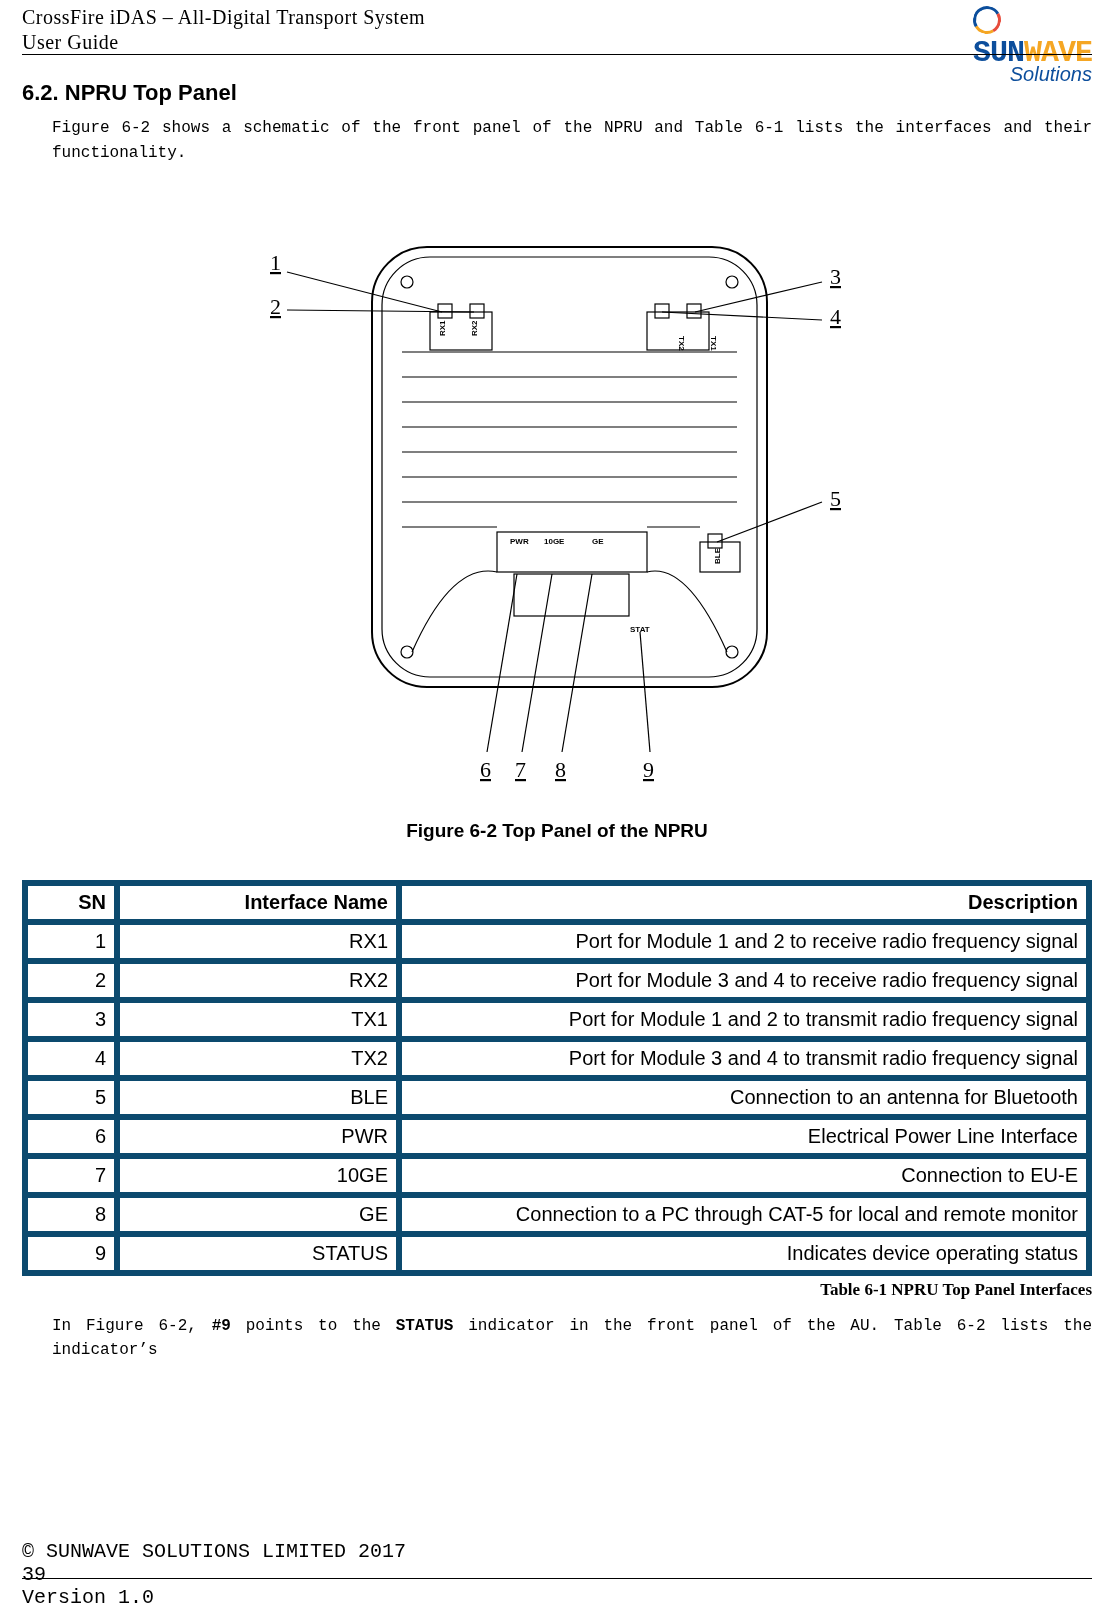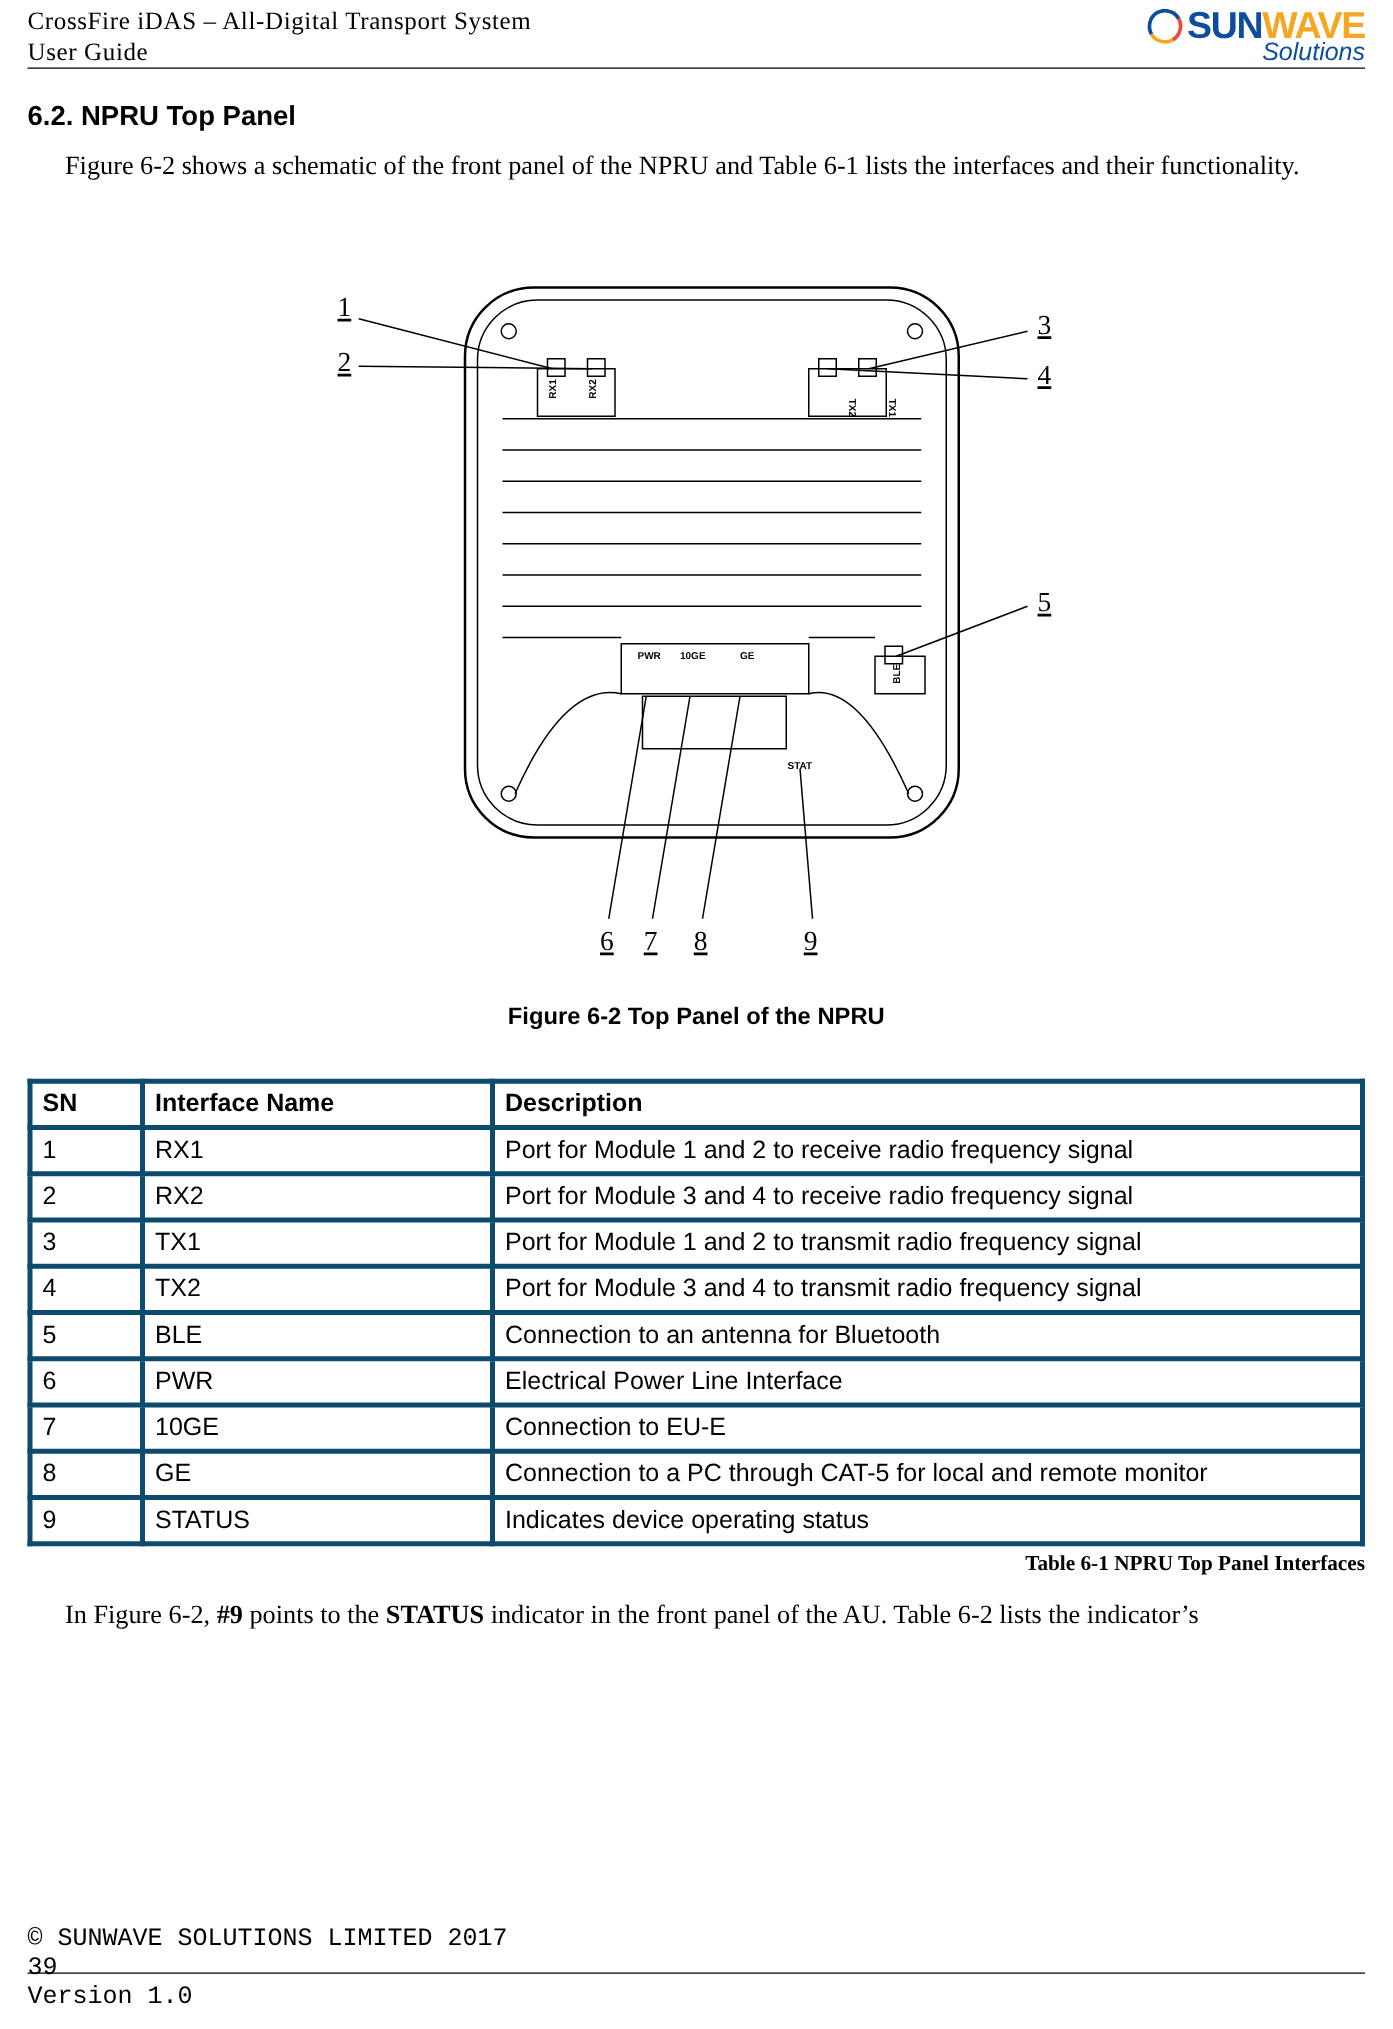--- a/index.html
+++ b/index.html
@@ -30,28 +30,29 @@
   }
   .header .hdr-line2 { margin-top: 2px; }
   .logo {
     position: absolute;
     top: 0;
     right: 0;
     text-align: right;
     line-height: 1;
   }
   .logo-sun {
-    font-family: Liberation Sans, sans-serif;
+    font-family: Liberation Mono, monospace;
     font-size: 30px;
     font-weight: 700;
     color: #0c4e9c;
     letter-spacing: -1px;
     display: flex;
-    align-items: center;
+    align-items: flex-start;
     gap: 4px;
+    flex-direction: column;
   }
   .logo-sun .wave {
     color: #f5a623;
   }
   .logo-swirl {
     display: inline-block;
     width: 28px; height: 28px;
     position: relative;
   }
   .logo-swirl::before {
@@ -85,22 +86,22 @@
     left: 22px;
     right: 22px;
   }
   .h-sect {
     font-family: Arial, sans-serif;
     font-size: 22px;
     font-weight: 700;
     margin: 8px 0 10px 0;
   }
   .para {
-    font-family: Liberation Serif, serif;
-    font-size: 21px;
+    font-family: Liberation Mono, monospace;
+    font-size: 16px;
     line-height: 1.55;
     margin: 0 0 6px 30px;
     text-align: justify;
   }
   .fig-caption {
     font-family: Arial, sans-serif;
     font-size: 19px;
     font-weight: 700;
     text-align: center;
     margin: 18px 0 38px 0;
@@ -126,23 +127,23 @@
   .dev-label { font-family: Arial, sans-serif; font-size: 8px; font-weight: 700; fill:#000; }
   
   table.interfaces {
     width: 100%;
     border-collapse: collapse;
     font-family: Arial, sans-serif;
     font-size: 20px;
   }
   table.interfaces th,
   table.interfaces td {
-    border: 4px solid #0c4a6e;
+    border: 6px solid #0c4a6e;
     padding: 3px 8px;
-    text-align: left;
+    text-align: right;
     font-weight: 400;
     vertical-align: middle;
     line-height: 1.35;
   }
   table.interfaces th {
     font-weight: 700;
   }
   
   .ftr-rule {
     position: absolute;

